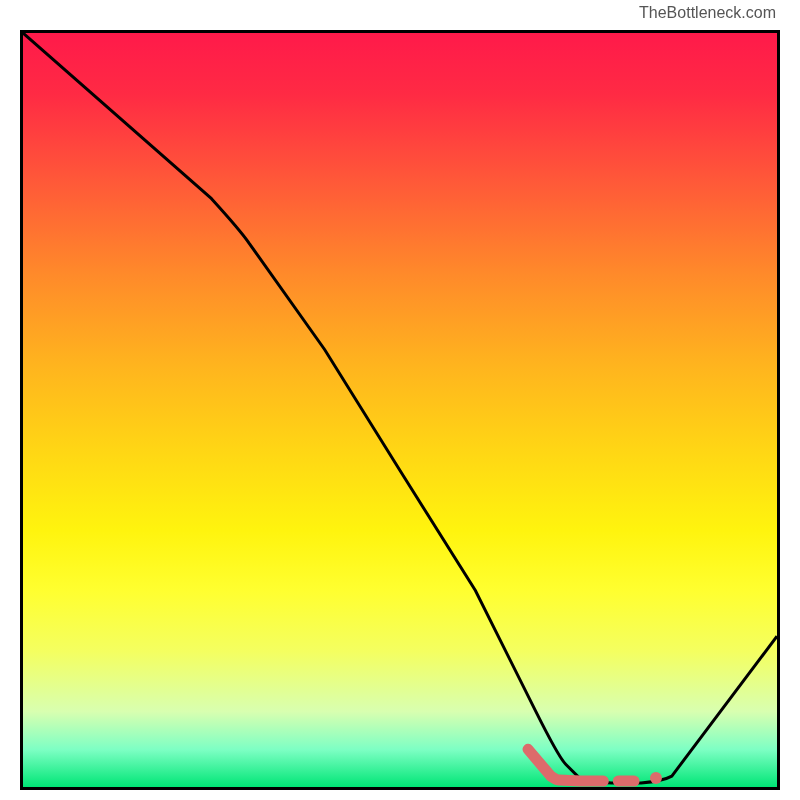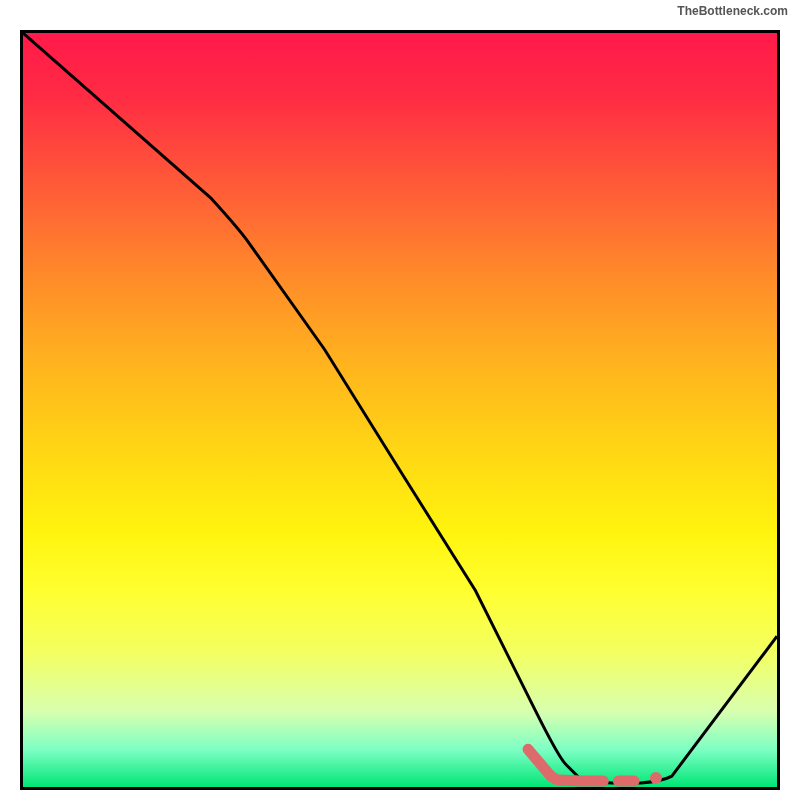--- a/index.html
+++ b/index.html
@@ -7,24 +7,24 @@
     width: 800px;
     height: 800px;
     background: #ffffff;
     position: relative;
     font-family: Arial, sans-serif;
     overflow: hidden;
   }
   .watermark {
     position: absolute;
     top: 4px;
-    right: 12px;
-    font-size: 12px;
+    right: 24px;
+    font-size: 16px;
     color: #555;
-    font-weight: 700;
+    font-weight: 400;
     z-index: 10;
   }
   .chart-frame {
     position: absolute;
     top: 30px;
     left: 20px;
     width: 760px;
     height: 760px;
     border: 3px solid #000;
     overflow: hidden;

